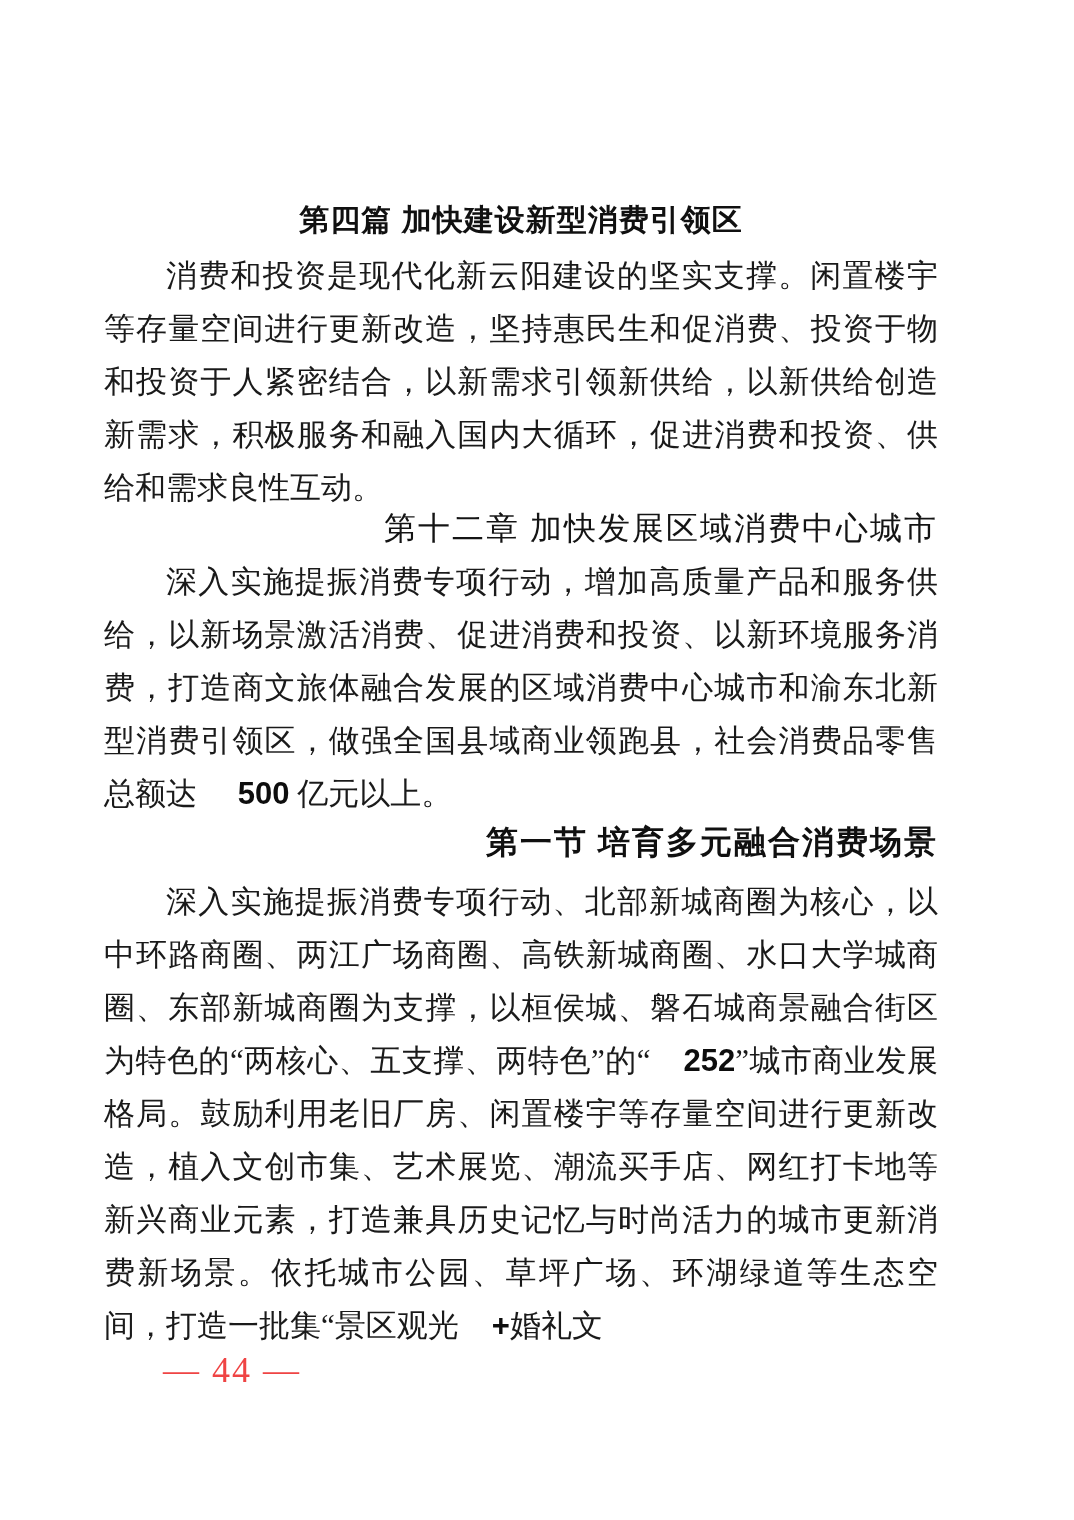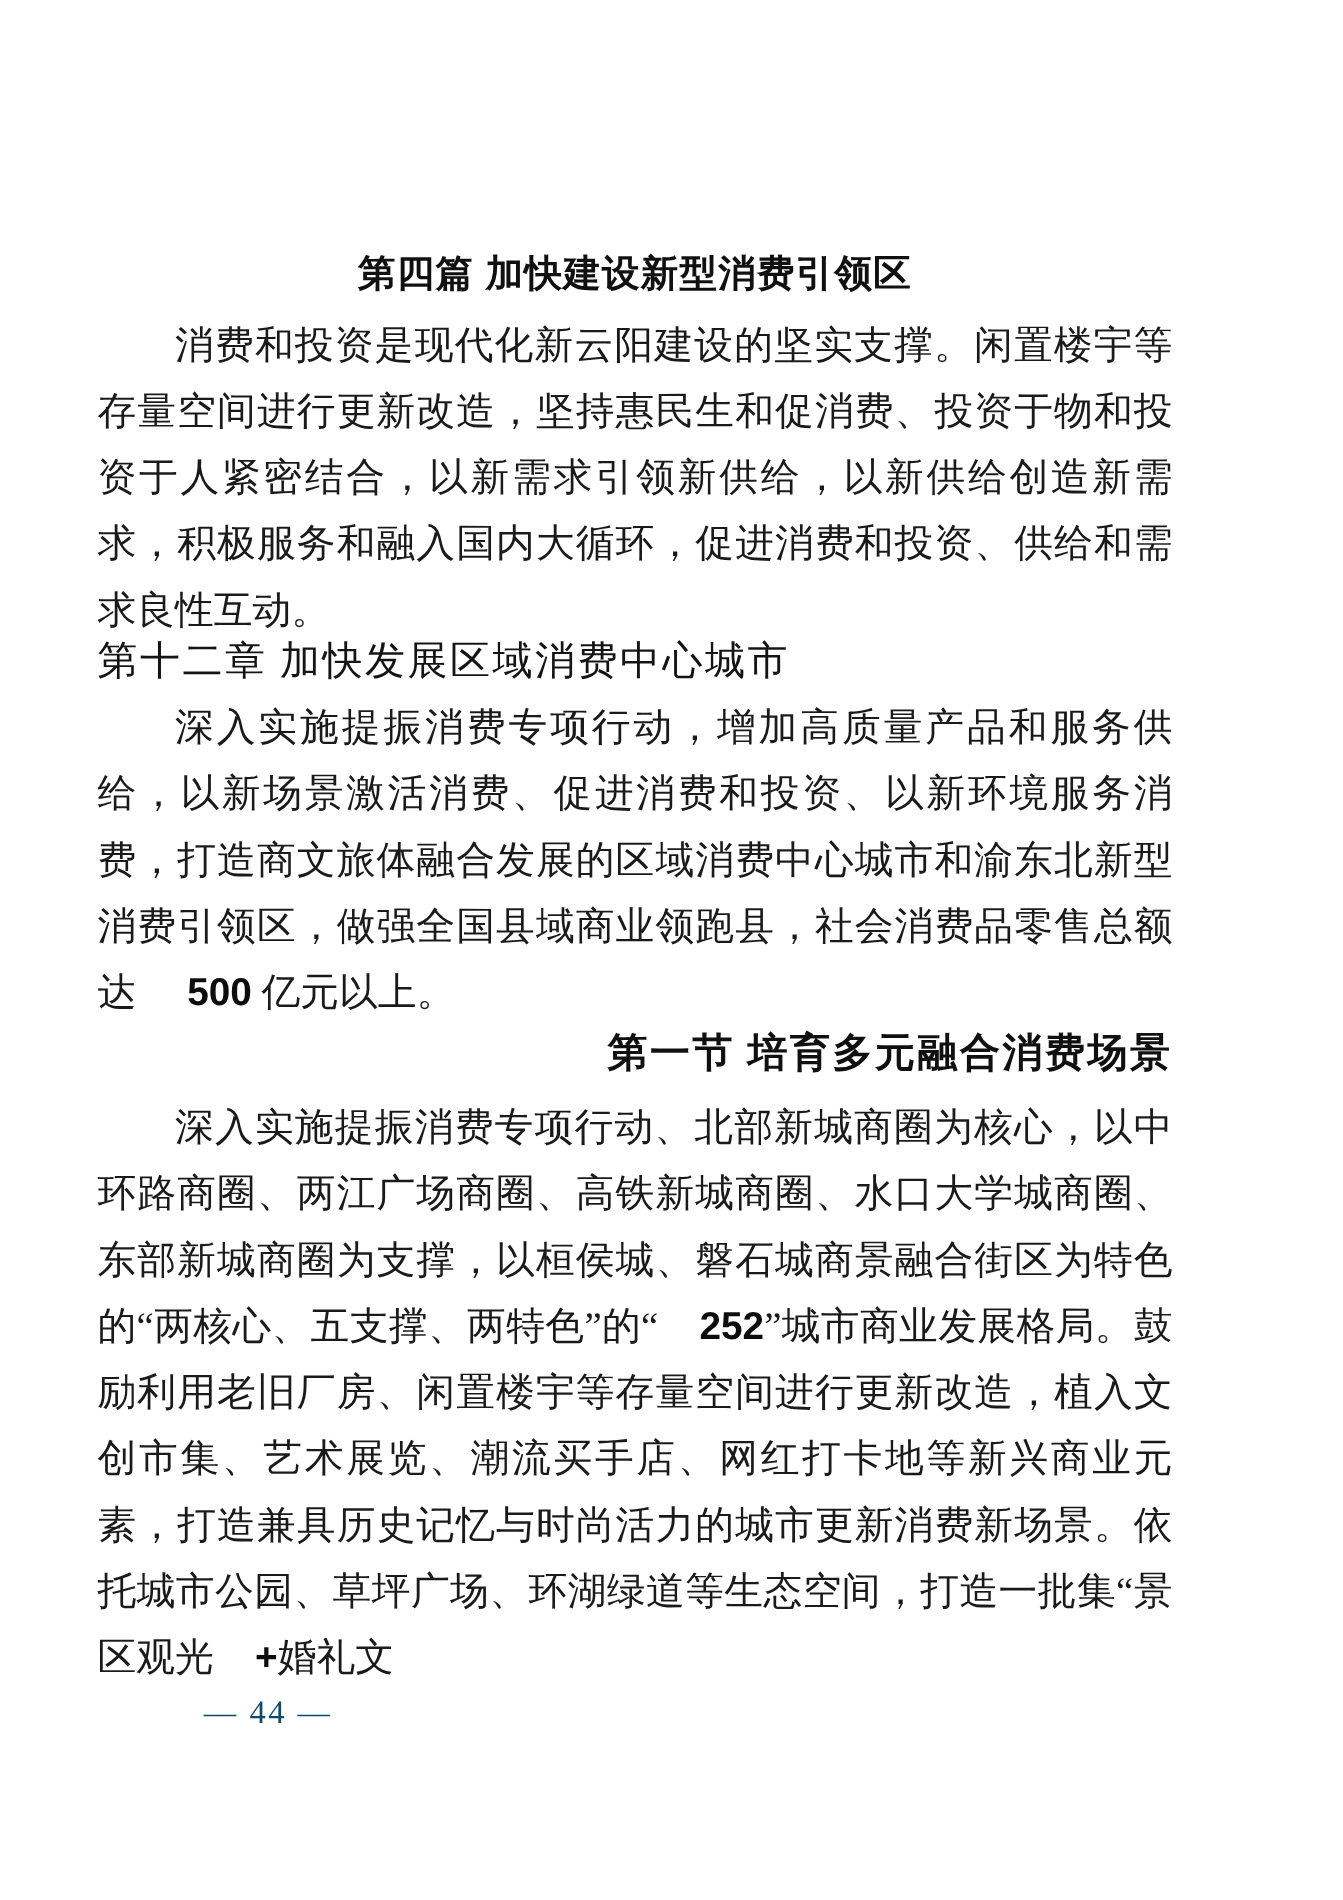--- a/index.html
+++ b/index.html
@@ -6,21 +6,21 @@
     margin: 0;
     padding: 0;
     background: #ffffff;
   }
   .page {
     position: relative;
     width: 1074px;
     height: 1520px;
     background: #ffffff;
     box-sizing: border-box;
-    padding: 190px 136px 0 78px;
+    padding: 190px 136px 0 104px;
     overflow: hidden;
     color: #151515;
     font-family: "Liberation Serif", serif;
   }
   .part-title-line {
     font-family: "Liberation Sans", sans-serif;
     font-weight: 700;
     font-size: 30px;
     line-height: 59px;
     text-align: center;
@@ -33,21 +33,21 @@
     line-height: 53px;
     text-align: justify;
     text-indent: 2em;
     color: #1a1a1a;
   }
   .chapter-heading {
     margin: -12px 0 0 0;
     font-size: 32px;
     font-weight: 400;
     line-height: 53px;
-    text-align: left;
+    text-align: right;
     letter-spacing: 2px;
     color: #141414;
   }
   .section-heading {
     margin: -4px 0 0 0;
     font-size: 32px;
     font-weight: 700;
     line-height: 53px;
     text-align: right;
     letter-spacing: 2px;
@@ -60,23 +60,23 @@
     font-family: "Liberation Sans", sans-serif;
     font-weight: 700;
     color: #0d0d0d;
     margin-left: 33px;
   }
   .page-footer {
     position: absolute;
     left: 163px;
     top: 1352px;
     font-family: "Liberation Serif", serif;
-    font-size: 26px;
+    font-size: 36px;
     line-height: 36px;
-    color: #0c4a6e;
+    color: #ef4444;
     letter-spacing: 2px;
   }
 </style>
 </head>
 <body>
 
 <div class="page">
 
   <header>
     <div class="part-title-line">第四篇 加快建设新型消费引领区</div>

